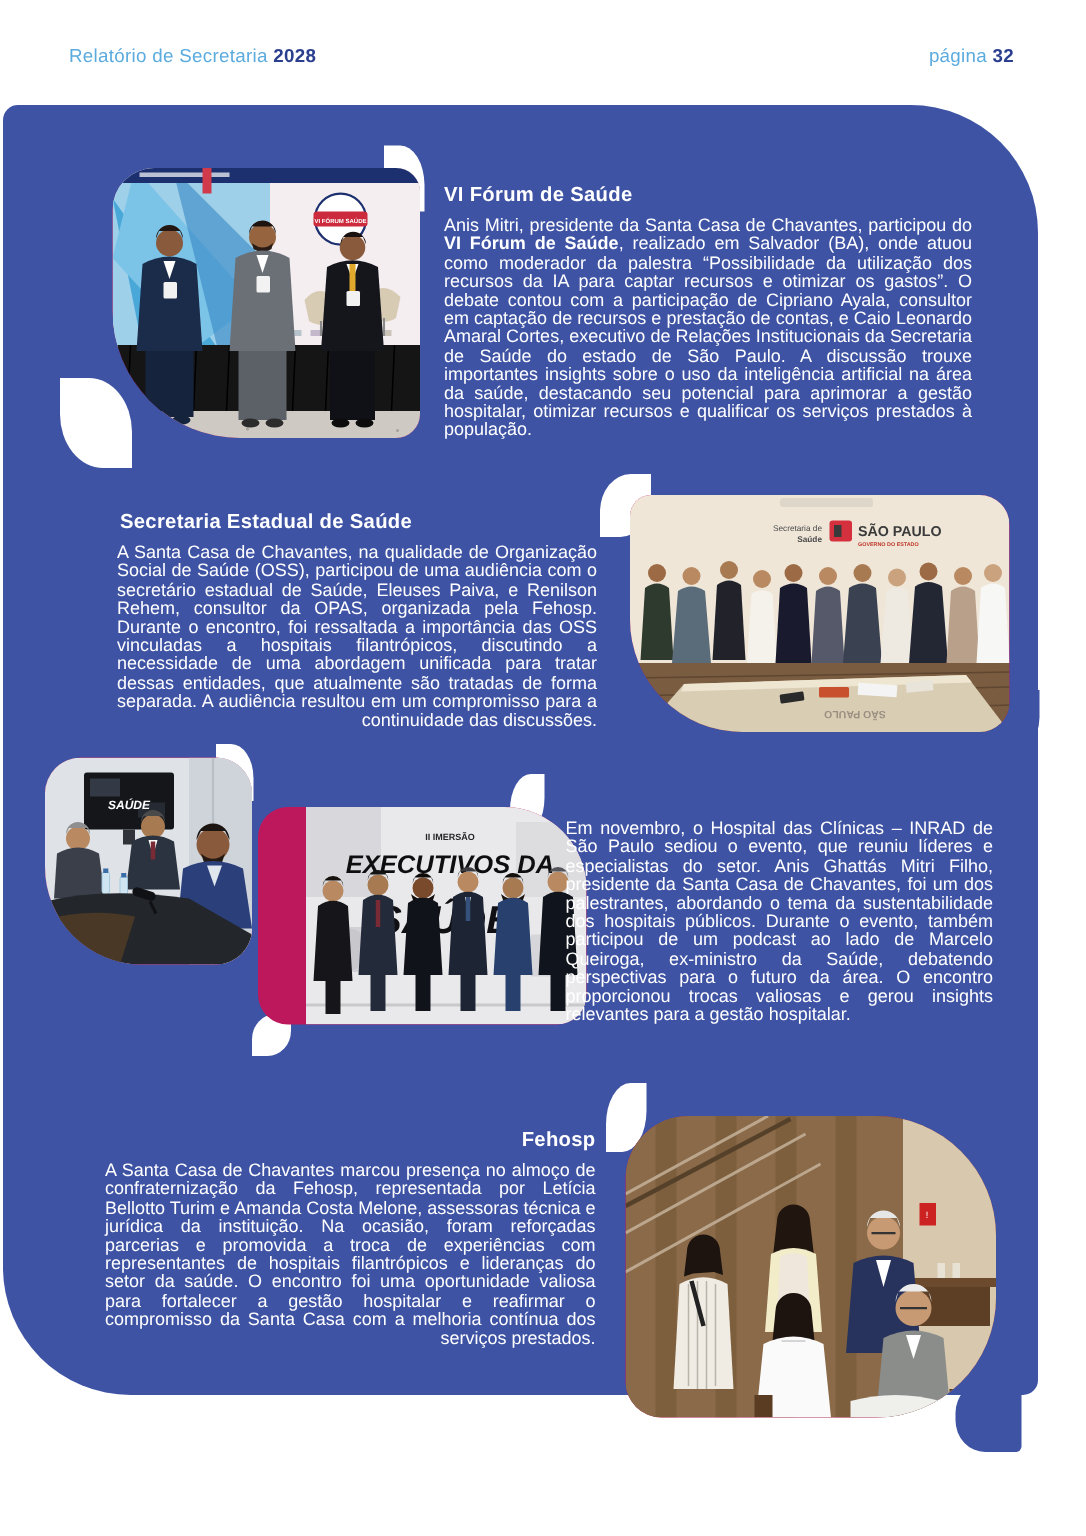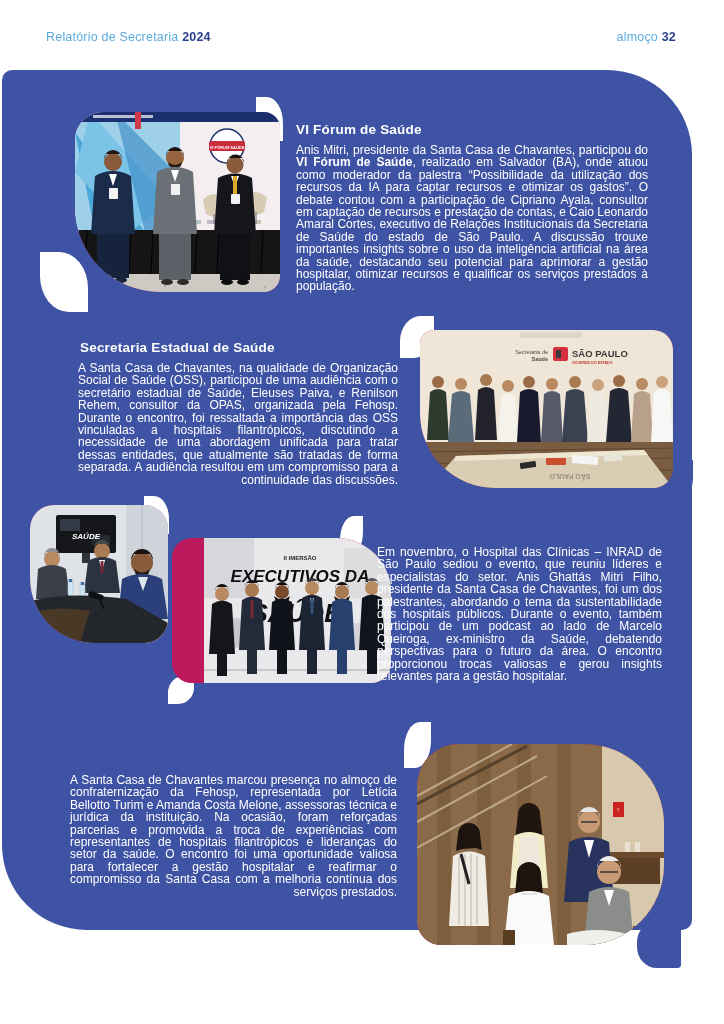--- a/index.html
+++ b/index.html
@@ -45,24 +45,24 @@
   .t4{left:90px;top:752px;width:307px;text-align:right;}
   .b4{left:70px;top:774px;width:327px;text-align-last:right;}
 </style>
 </head>
 <body>
 
 <div class="page">
 
   <div class="hdr hdr-left">
     <span>Relatório de Secretaria</span>
-    <b>2024</b>
+    <b>2028</b>
   </div>
   <div class="hdr hdr-right">
-    <span>almoço</span>
+    <span>página</span>
     <b>32</b>
   </div>
 
   <div class="panel"></div>
 
   <div class="leaf leaf-w trbl" style="left:256px;top:97px;width:27px;height:44px;"></div>
   <div class="leaf leaf-w trbl" style="left:40px;top:252px;width:48px;height:60px;"></div>
   <div class="leaf leaf-w tlbr" style="left:400px;top:316px;width:34px;height:42px;"></div>
   <div class="leaf leaf-b tlbr" style="left:648px;top:460px;width:45px;height:46px;"></div>
   <div class="leaf leaf-w trbl" style="left:144px;top:496px;width:25px;height:38px;"></div>
@@ -380,15 +380,16 @@
   </figure>
 
   <div class="sec-title t1">VI Fórum de Saúde</div>
   <div class="sec-body b1"><span>Anis Mitri, presidente da Santa Casa de Chavantes, participou do </span><b>VI Fórum de Saúde</b><span>, realizado em Salvador (BA), onde atuou como moderador da palestra “Possibilidade da utilização dos recursos da IA para captar recursos e otimizar os gastos”. O debate contou com a participação de Cipriano Ayala, consultor em captação de recursos e prestação de contas, e Caio Leonardo Amaral Cortes, executivo de Relações Institucionais da Secretaria de Saúde do estado de São Paulo. A discussão trouxe importantes insights sobre o uso da inteligência artificial na área da saúde, destacando seu potencial para aprimorar a gestão hospitalar, otimizar recursos e qualificar os serviços prestados à população.</span></div>
 
   <div class="sec-title t2">Secretaria Estadual de Saúde</div>
   <div class="sec-body b2">A Santa Casa de Chavantes, na qualidade de Organização Social de Saúde (OSS), participou de uma audiência com o secretário estadual de Saúde, Eleuses Paiva, e Renilson Rehem, consultor da OPAS, organizada pela Fehosp. Durante o encontro, foi ressaltada a importância das OSS vinculadas a hospitais filantrópicos, discutindo a necessidade de uma abordagem unificada para tratar dessas entidades, que atualmente são tratadas de forma separada. A audiência resultou em um compromisso para a continuidade das discussões.</div>
 
   <div class="sec-body b3">Em novembro, o Hospital das Clínicas – INRAD de São Paulo sediou o evento, que reuniu líderes e especialistas do setor. Anis Ghattás Mitri Filho, presidente da Santa Casa de Chavantes, foi um dos palestrantes, abordando o tema da sustentabilidade dos hospitais públicos. Durante o evento, também participou de um podcast ao lado de Marcelo Queiroga, ex-ministro da Saúde, debatendo perspectivas para o futuro da área. O encontro proporcionou trocas valiosas e gerou insights relevantes para a gestão hospitalar.</div>
 
+  <div class="sec-title t4">Fehosp</div>
   <div class="sec-body b4">A Santa Casa de Chavantes marcou presença no almoço de confraternização da Fehosp, representada por Letícia Bellotto Turim e Amanda Costa Melone, assessoras técnica e jurídica da instituição. Na ocasião, foram reforçadas parcerias e promovida a troca de experiências com representantes de hospitais filantrópicos e lideranças do setor da saúde. O encontro foi uma oportunidade valiosa para fortalecer a gestão hospitalar e reafirmar o compromisso da Santa Casa com a melhoria contínua dos serviços prestados.</div>
 
 </div>
 
 </body></html>

